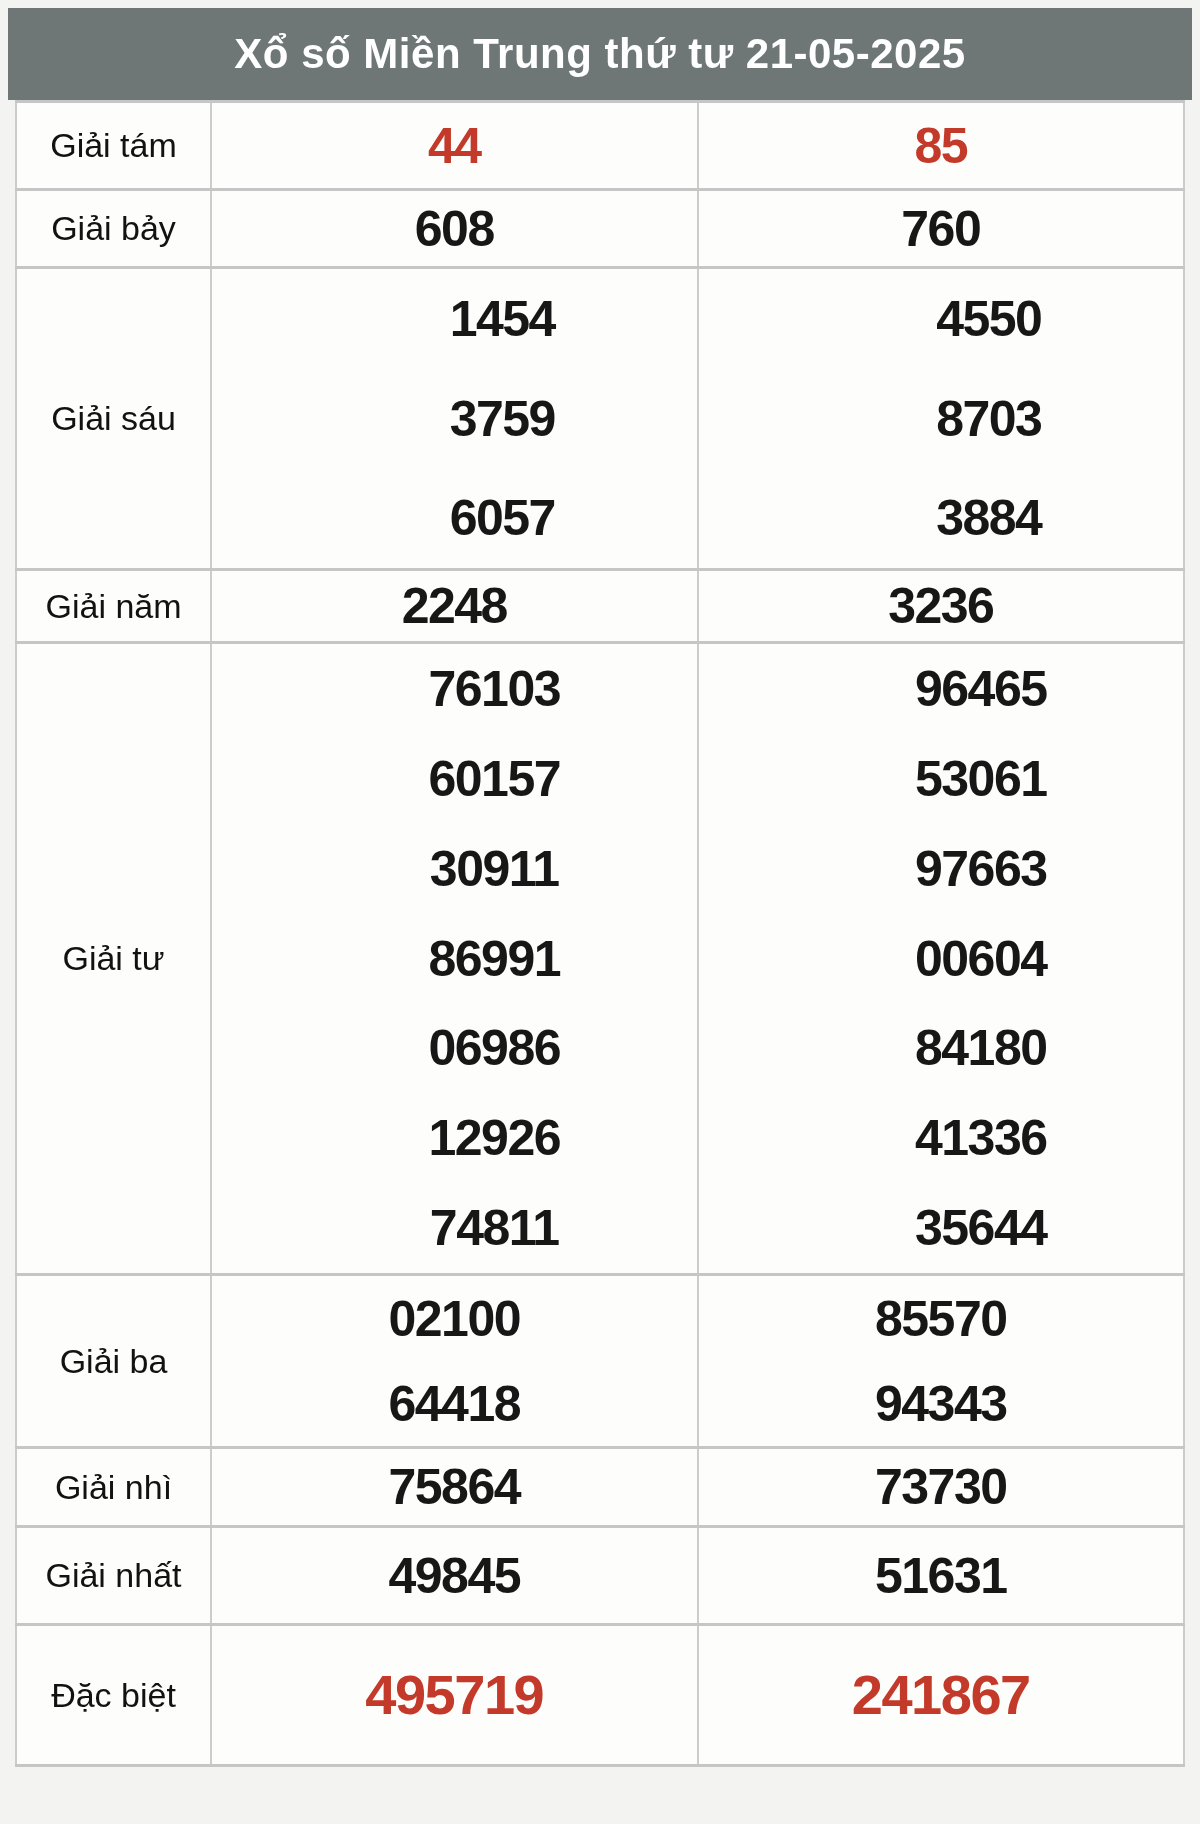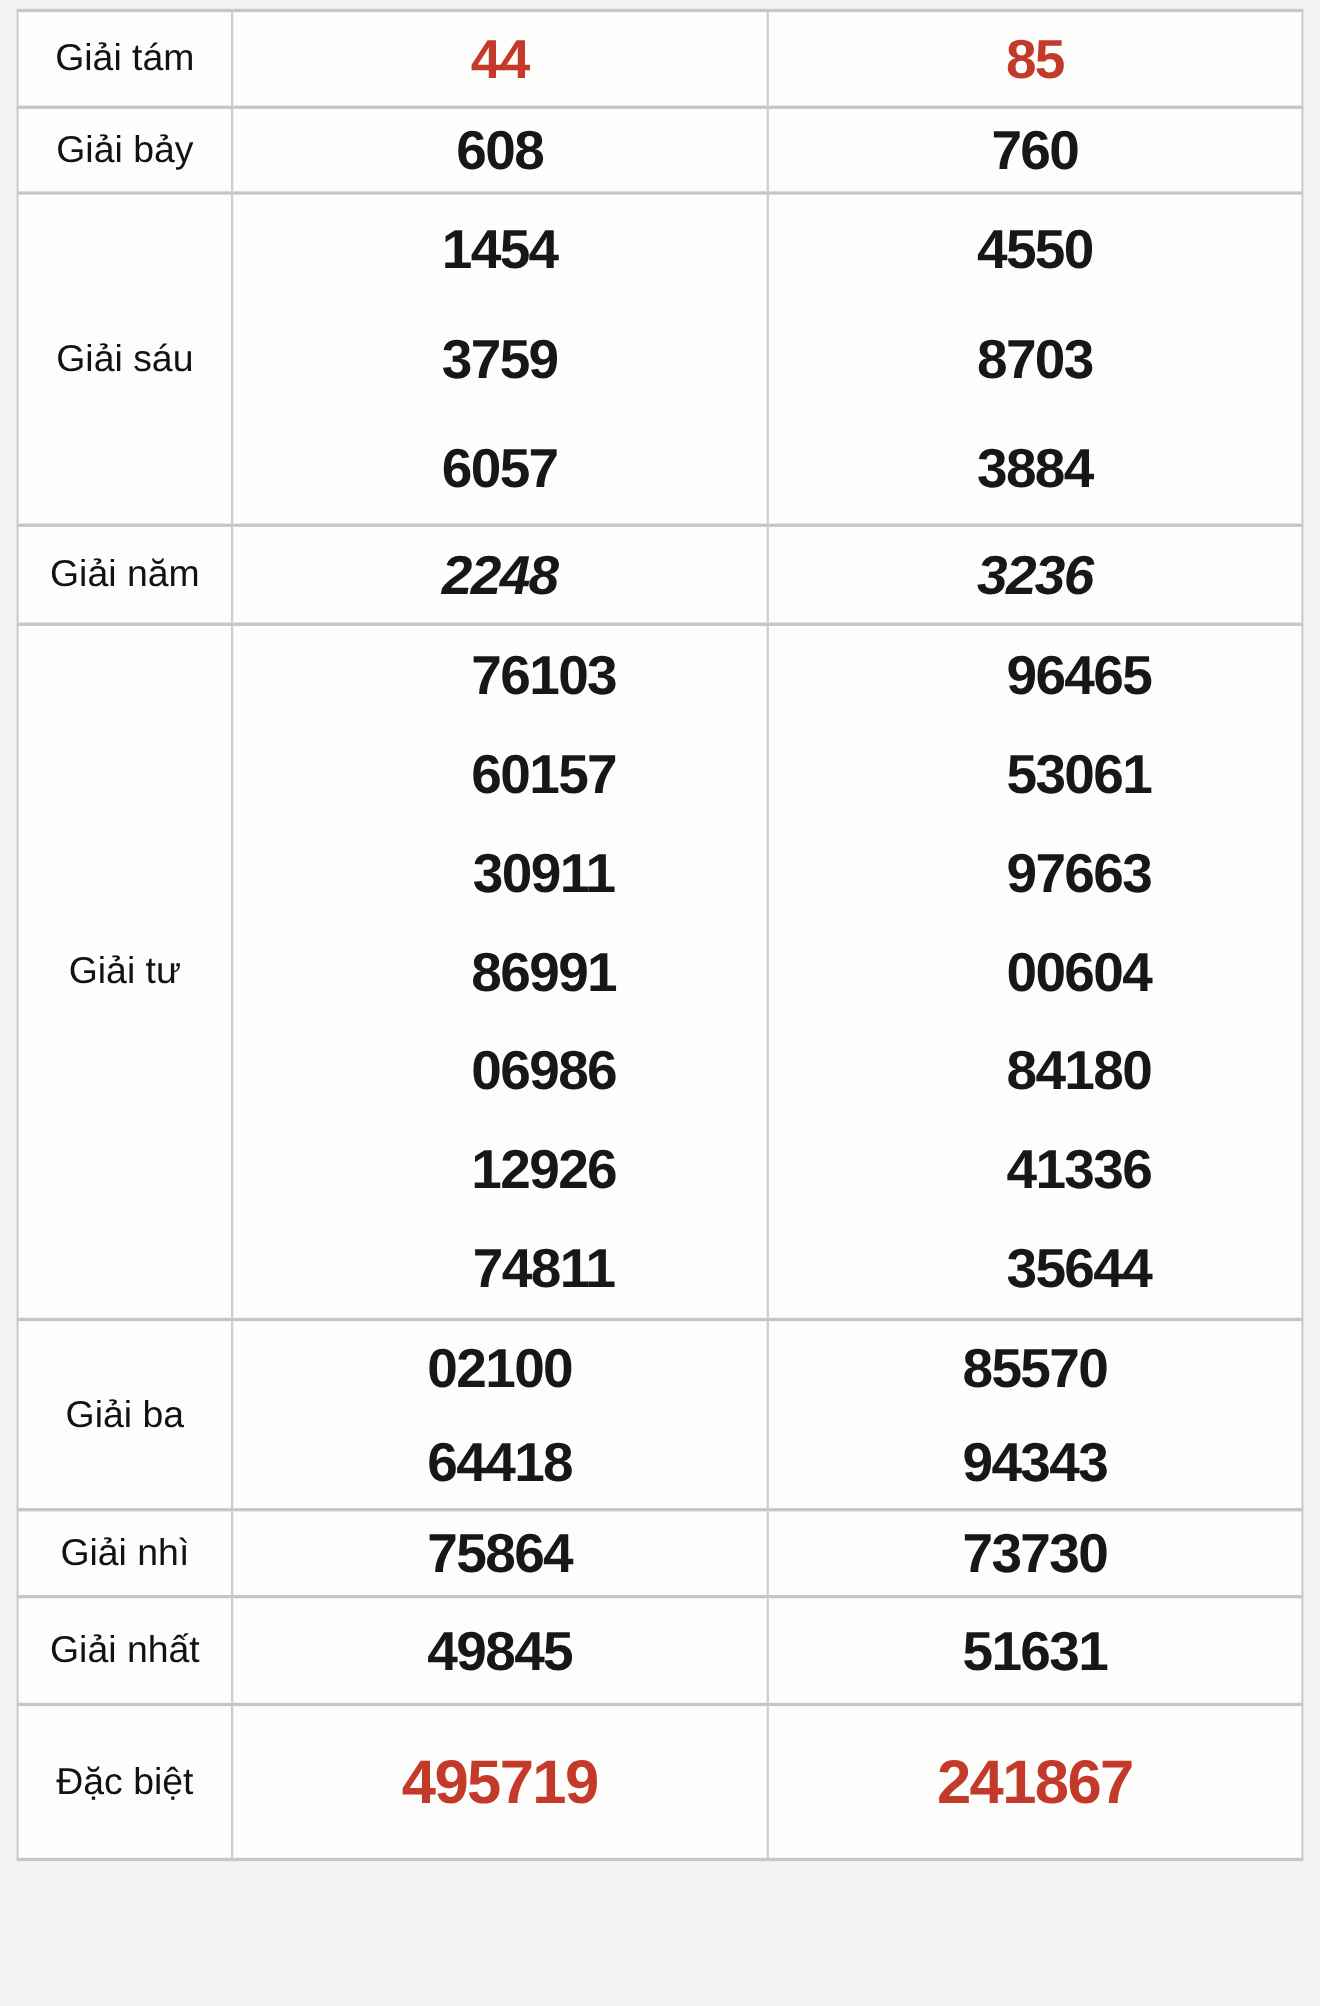--- a/index.html
+++ b/index.html
@@ -75,33 +75,34 @@
     display: flex;
     align-items: center;
     justify-content: center;
     flex: 1 1 auto;
   }
   .red .num { color: #c43a2a; }
   .special .num { font-size: 56px; }
   
   .h-r0 { height: 85px; }
   .h-r1 { height: 75px; }
-  .h-r2 { height: 299px; }
-  .h-r3 { height: 87px; font-style: italic; }
+  .h-r2 { height: 299px; padding-left: 48px; }
+  .h-r3 { height: 70px; }
   .h-r4 { height: 629px; padding-left: 40px; }
   .h-r5 { height: 170px; }
   .h-r6 { height: 76px; }
   .h-r7 { height: 95px; }
   .h-r8 { height: 138px; }
 </style>
 </head>
 <body>
 
 <div class="page">
 
+  <div class="title-band">Xổ số Miền Trung thứ tư 21-05-2025</div>
 
   <table class="results">
     <tbody>
 
       <tr>
         <td class="col-label row-label">Giải tám</td>
         <td>
           <div class="stack h-r0 red">
             <div class="num">44</div>
           </div>

